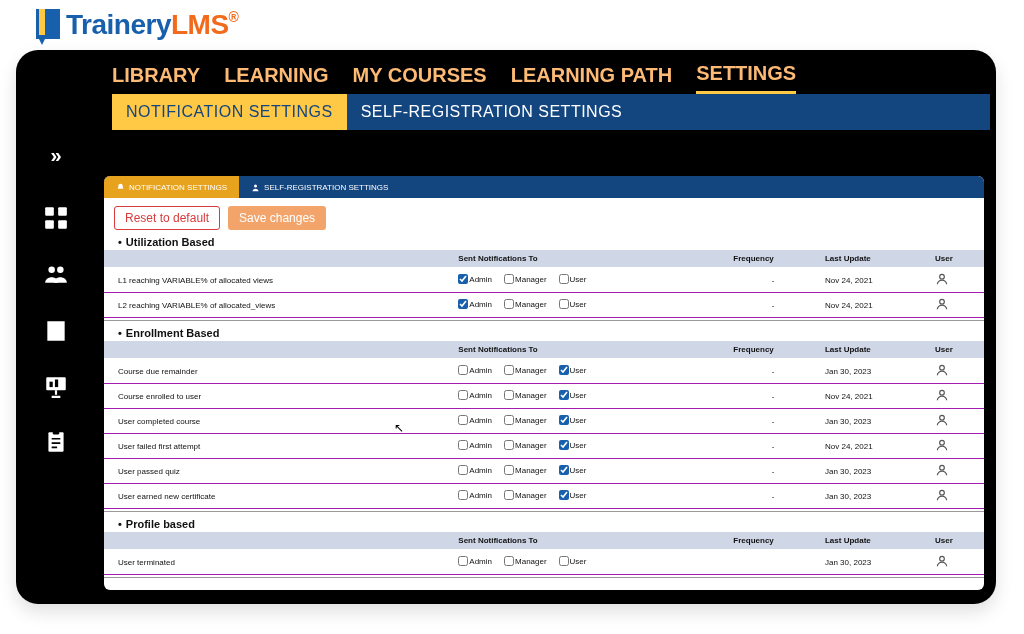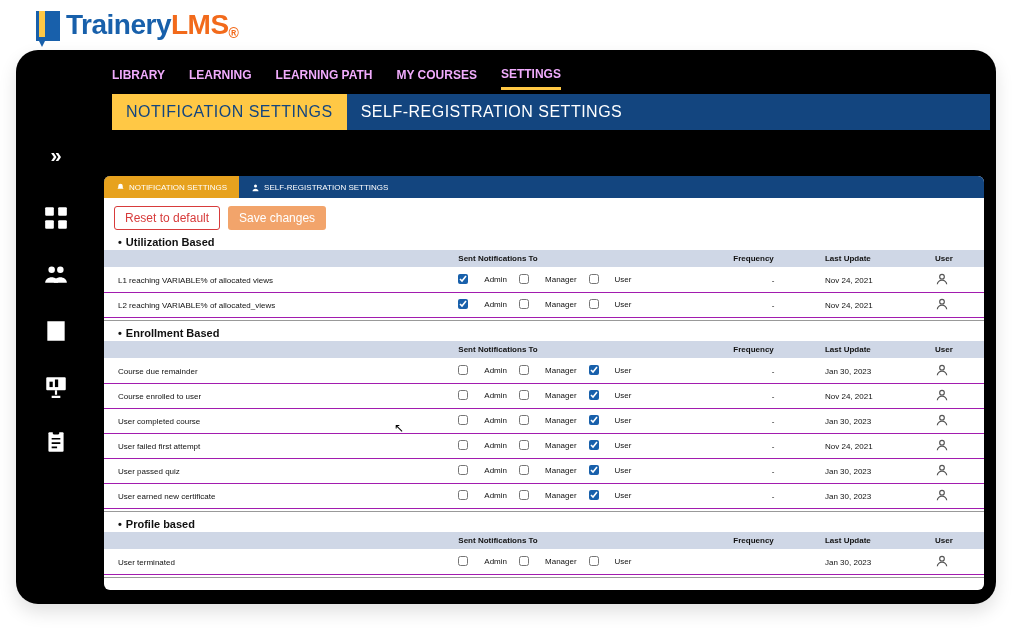--- a/index.html
+++ b/index.html
@@ -1,31 +1,31 @@
 <!DOCTYPE html>
 <html><head>
 <meta charset="utf-8">
 <style>
   * { box-sizing: border-box; margin: 0; padding: 0; }
   body { font-family: Arial, sans-serif; background: #fff; width: 1024px; height: 634px; overflow: hidden; }
 
   .logo-bar { height: 50px; padding: 8px 36px; display: flex; align-items: center; }
-  .logo { display: flex; align-items: flex-end; font-size: 28px; font-weight: 800; letter-spacing: -0.5px; }
+  .logo { display: flex; align-items: flex-start; font-size: 28px; font-weight: 800; letter-spacing: -0.5px; }
   .logo-mark { width: 24px; height: 30px; background: #1860ab; position: relative; margin-right: 6px; }
   .logo-mark::before { content: ""; position: absolute; left: 3px; top: 0; width: 6px; height: 26px; background: #ffc845; }
   .logo-mark::after { content: ""; position: absolute; left: 3px; bottom: -6px; border-left: 3px solid transparent; border-right: 3px solid transparent; border-top: 6px solid #1860ab; }
   .logo-t { color: #1860ab; }
   .logo-lms { color: #f26a1b; }
   .logo-reg { color: #f26a1b; font-size: 14px; vertical-align: super; }
 
   .frame { margin: 0 16px 16px 16px; width: 980px; height: 554px; background: #000; border-radius: 22px; padding: 6px 6px 6px 6px; position: relative; box-shadow: 0 8px 18px rgba(0,0,0,.12); }
   .frame-inner { width: 100%; height: 100%; border-radius: 18px; overflow: hidden; position: relative; }
 
   .topnav { background: #000; height: 38px; display: flex; align-items: center; padding-left: 90px; gap: 24px; }
-  .topnav a { color: #f0abfc; font-weight: 700; font-size: 12px; text-decoration: none; padding: 6px 0; }
+  .topnav a { color: #fdba74; font-weight: 700; font-size: 20px; text-decoration: none; padding: 6px 0; }
   .topnav a.active { border-bottom: 3px solid #ffc845; }
 
   .subnav { display: flex; height: 36px; }
   .subnav .spacer { width: 90px; background: #000; }
   .subnav .tab { display: flex; align-items: center; padding: 0 14px; font-size: 16px; font-weight: 400; letter-spacing: .5px; }
   .subnav .tab.active { background: #ffc845; color: #13457f; }
   .subnav .tab.other { background: #13457f; color: #fff; flex: 1; }
 
   .sidebar { position: absolute; left: 6px; top: 80px; width: 56px; display: flex; flex-direction: column; align-items: center; gap: 30px; color: #fff; }
   .sidebar .chev { font-size: 20px; margin-top: 8px; margin-bottom: 8px; font-weight: 700;}
@@ -46,21 +46,21 @@
   .btn.outline { border: 1px solid #d73b3b; color: #d73b3b; background: #fff; }
   .btn.primary { background: #f2a46b; color: #fff; }
 
   .section-title { font-size: 11px; font-weight: 700; padding: 4px 10px 2px 14px; }
   .section-title::before { content: "•"; margin-right: 4px; }
 
   table.grid { width: 100%; border-collapse: collapse; font-size: 8px; padding-left: 38px; }
   table.grid th { background: #cfd7e6; text-align: left; font-weight: 700; padding: 4px 6px; border-bottom: 1px solid #fff; }
   table.grid td { padding: 4px 6px; border-bottom: 1px solid #a21caf; }
   table.grid td.label { padding-left: 14px; }
-  table.grid .chk { display: inline-flex; align-items: center; gap: 16px; margin-right: 12px; }
+  table.grid .chk { display: inline-flex; align-items: center; gap: 1px; margin-right: 12px; }
   table.grid .chk input { width: 10px; height: 10px; accent-color: #1860ab; }
   .usercol svg { width: 14px; height: 14px; stroke: #555; fill: none; stroke-width: 2; }
 
   .divider { border-top: 1px solid #999; margin: 2px 0; }
 
   .cursor { position: absolute; left: 290px; top: 245px; font-size: 12px; color: #000; }
 </style>
 </head>
 <body>
 
@@ -72,22 +72,22 @@
       <span class="logo-reg">®</span>
   </div>
 </div>
 
 <div class="frame">
   <div class="frame-inner">
 
     <div class="topnav">
       <a>LIBRARY</a>
       <a>LEARNING</a>
+      <a>MY COURSES</a>
       <a>LEARNING PATH</a>
-      <a>MY COURSES</a>
       <a class="active">SETTINGS</a>
     </div>
 
     <div class="subnav">
       <div class="spacer"></div>
       <div class="tab active">NOTIFICATION SETTINGS</div>
       <div class="tab other">SELF-REGISTRATION SETTINGS</div>
     </div>
 
     <div class="sidebar">

